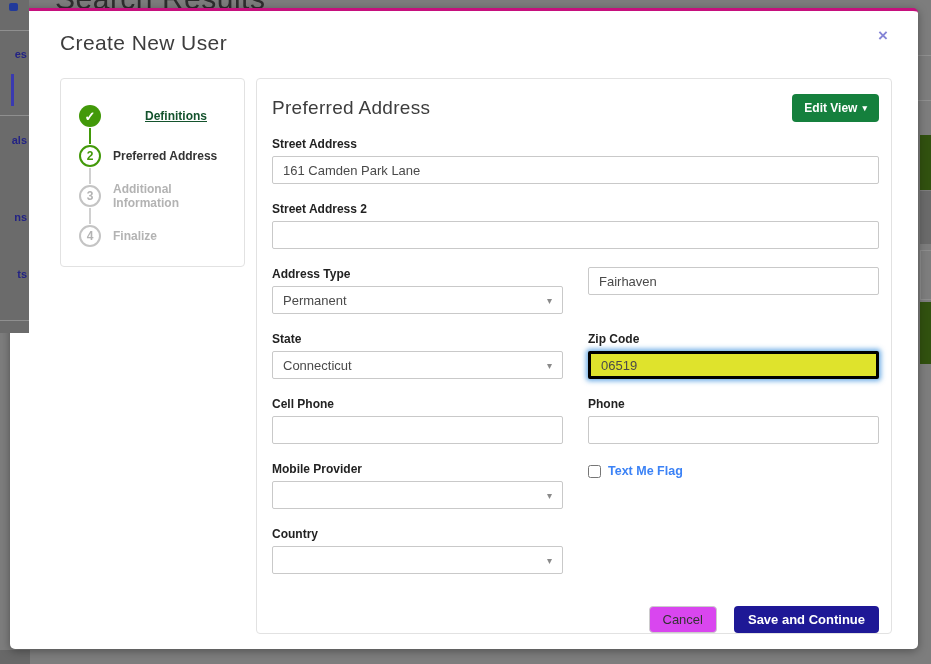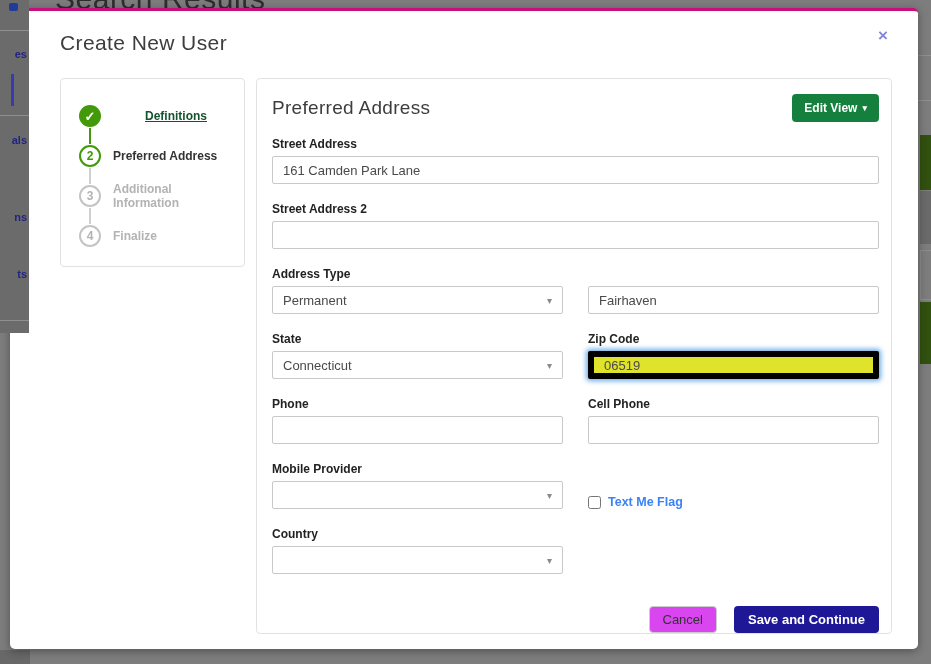--- a/index.html
+++ b/index.html
@@ -91,27 +91,27 @@
 
   .form-group { margin-bottom:18px; }
   .form-group label { display:block; font-size:12px; font-weight:bold; color:#222; margin-bottom:5px; }
   .txt, .select {
     width:100%; height:28px; border:1px solid #c9c9c9; border-radius:2px;
     font-family:"Liberation Sans", sans-serif;
     font-size:13px; color:#4a4a4a; padding:0 10px; background:#fff;
   }
   .select { display:flex; align-items:center; justify-content:space-between; cursor:pointer; }
   .select .caret { color:#8a8a8a; font-size:10px; }
-  .row2 { display:flex; gap:25px; margin-bottom:18px;align-items:flex-end; }
+  .row2 { display:flex; gap:25px; margin-bottom:18px; }
   .row2 .col { flex:1; }
   .row2 .col label { display:block; font-size:12px; font-weight:bold; color:#222; margin-bottom:5px; }
   .half { width:calc(50% - 12.5px); }
 
   .txt.zip {
-    background:#dfe32c; border:6px solid #000000;
+    background:#dfe32c; border:3px solid #000000;
     box-shadow:0 0 5px 2px rgba(74,152,224,.8);
   }
 
   .check-row { display:flex; align-items:center; padding-top:2px; }
   .check-row input[type=checkbox] { width:13px; height:13px; margin-right:7px; accent-color:#fff; }
   .check-row .cb-label { font-size:12.5px; font-weight:bold; color:#3b82f6; }
 
   .form-footer { display:flex; justify-content:flex-end; gap:17px; margin-top:32px; }
   .btn-cancel {
     background:#d946ef; border:1px solid #ccc; border-radius:4px; height:27px;
@@ -206,25 +206,25 @@
         </div>
       </div>
       <div class="col">
         <label>Zip Code</label>
         <input class="txt zip" type="text" value="06519" style="">
       </div>
     </div>
 
     <div class="row2">
       <div class="col">
+        <label>Cell Phone</label>
+        <input class="txt" type="text" value="" style="">
+      </div>
+      <div class="col">
         <label>Phone</label>
-        <input class="txt" type="text" value="" style="">
-      </div>
-      <div class="col">
-        <label>Cell Phone</label>
         <input class="txt" type="text" value="" style="">
       </div>
     </div>
 
     <div class="row2">
       <div class="col">
         <label>Mobile Provider</label>
         <div class="select">
           <span></span>
           <span class="caret">▾</span>

